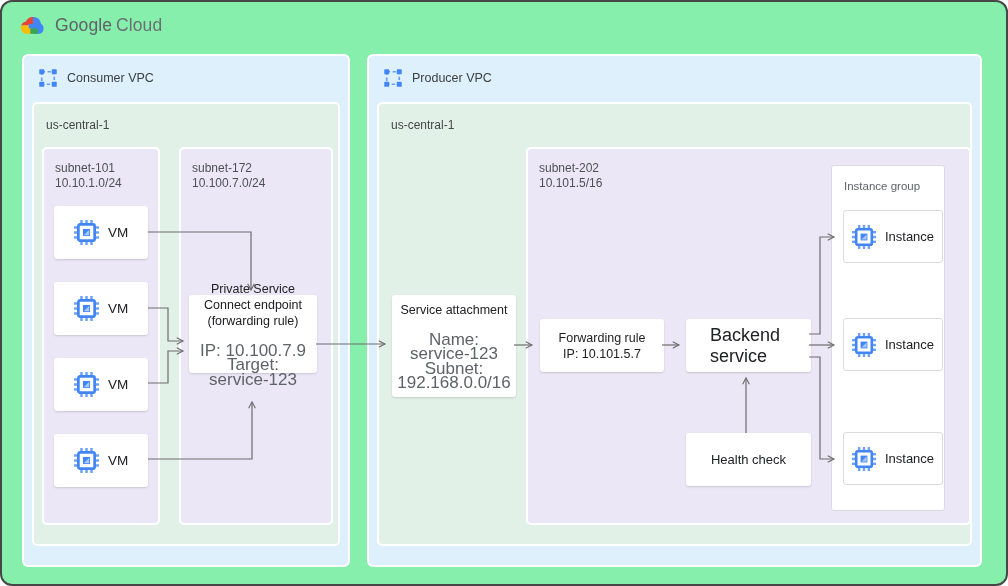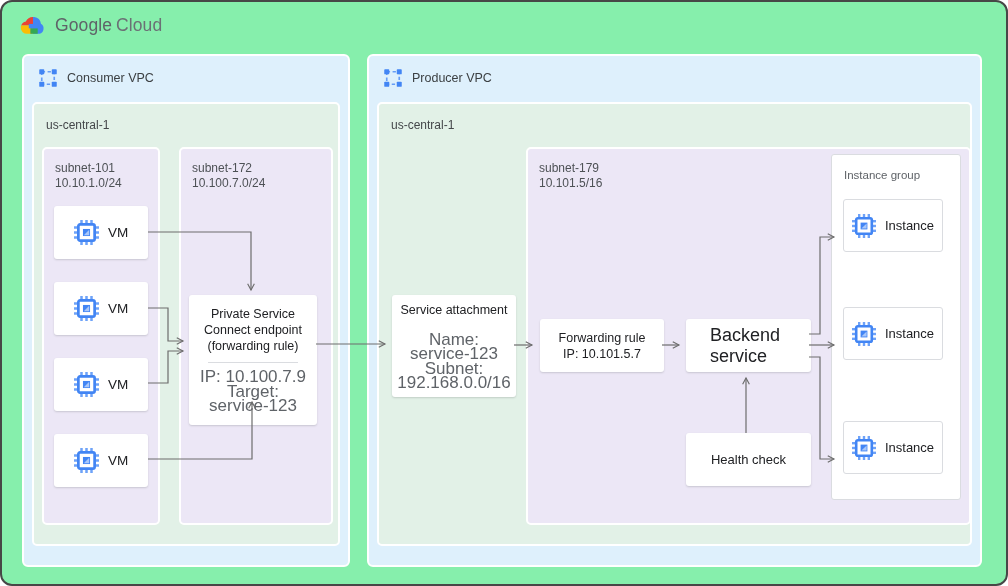--- a/index.html
+++ b/index.html
@@ -139,21 +139,21 @@
             </svg>
           <span class="node-label">VM</span>
         </div>
       </div>
 
       <div class="subnet" style="left:145px; top:43px; width:154px; height:378px;">
         <div class="subnet-label">
           <div>subnet-172</div>
           <div>10.100.7.0/24</div>
         </div>
-        <div class="node card" style="left:8px; top:146px; width:128px; height:130px;">
+        <div class="node card" style="left:8px; top:146px; width:128px; height:78px;">
           <div class="card-title">Private Service Connect endpoint (forwarding rule)</div>
           <div class="card-divider"></div>
           <div class="card-sub">
             <div>IP: 10.100.7.9</div>
             <div>Target: service-123</div>
           </div>
         </div>
       </div>
     </div>
   </div>
@@ -173,38 +173,38 @@
         <div class="card-title nowrap">Service attachment</div>
         <div class="card-divider"></div>
         <div class="card-sub">
           <div>Name: service-123</div>
           <div>Subnet: 192.168.0.0/16</div>
         </div>
       </div>
 
       <div class="subnet" style="left:147px; top:43px; width:445px; height:378px;">
         <div class="subnet-label">
-          <div>subnet-179</div>
+          <div>subnet-202</div>
           <div>10.101.5/16</div>
         </div>
 
         <div class="node card" style="left:12px; top:170px; width:124px; height:53px; padding:12px;">
           <div class="card-title nowrap">Forwarding rule</div>
           <div class="card-title nowrap">IP: 10.101.5.7</div>
         </div>
 
         <div class="node" style="left:158px; top:170px; width:125px; height:53px;">
           <span class="node-label" style="font-size:18px;margin-left:24px;">Backend service</span>
         </div>
 
         <div class="node" style="left:158px; top:284px; width:125px; height:53px;">
           <span class="node-label" style="font-size:13px;">Health check</span>
         </div>
 
-        <div class="node outlined" style="left:303px; top:5px; width:130px; height:346px; display:block;">
+        <div class="node outlined" style="left:303px; top:16px; width:114px; height:346px; display:block;">
           <span class="group-label">Instance group</span>
           <div class="node outlined icon-node" style="left:11px; top:44px; width:100px; height:53px;">
             <svg width="24" height="24" viewBox="0 0 24 24">
                 <use href="#gce-chip"></use>
               </svg>
             <span class="node-label" style="font-size:13px;">Instance</span>
           </div>
           <div class="node outlined icon-node" style="left:11px; top:152px; width:100px; height:53px;">
             <svg width="24" height="24" viewBox="0 0 24 24">
                 <use href="#gce-chip"></use>

